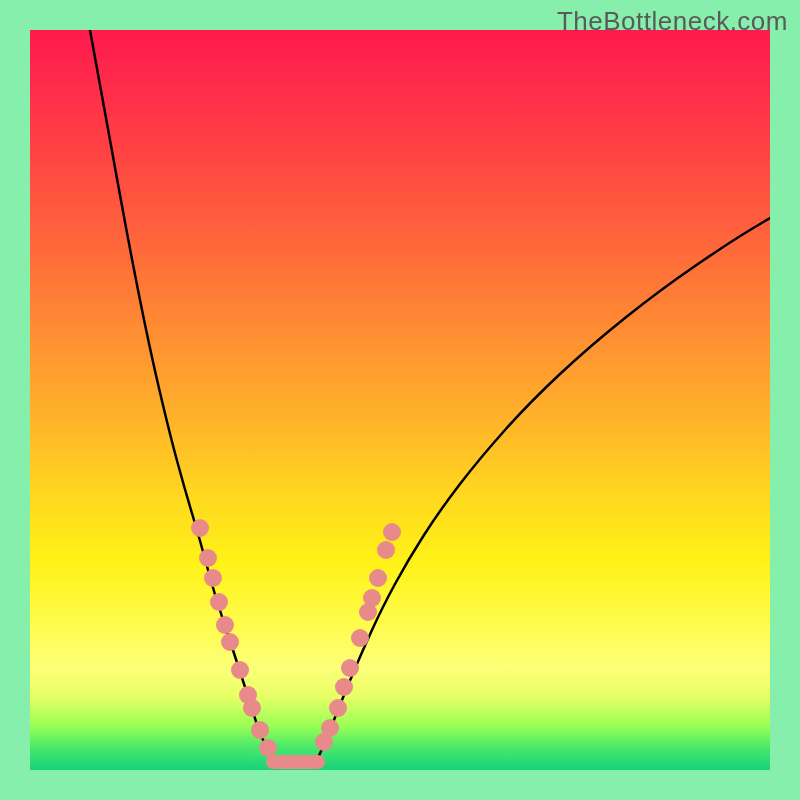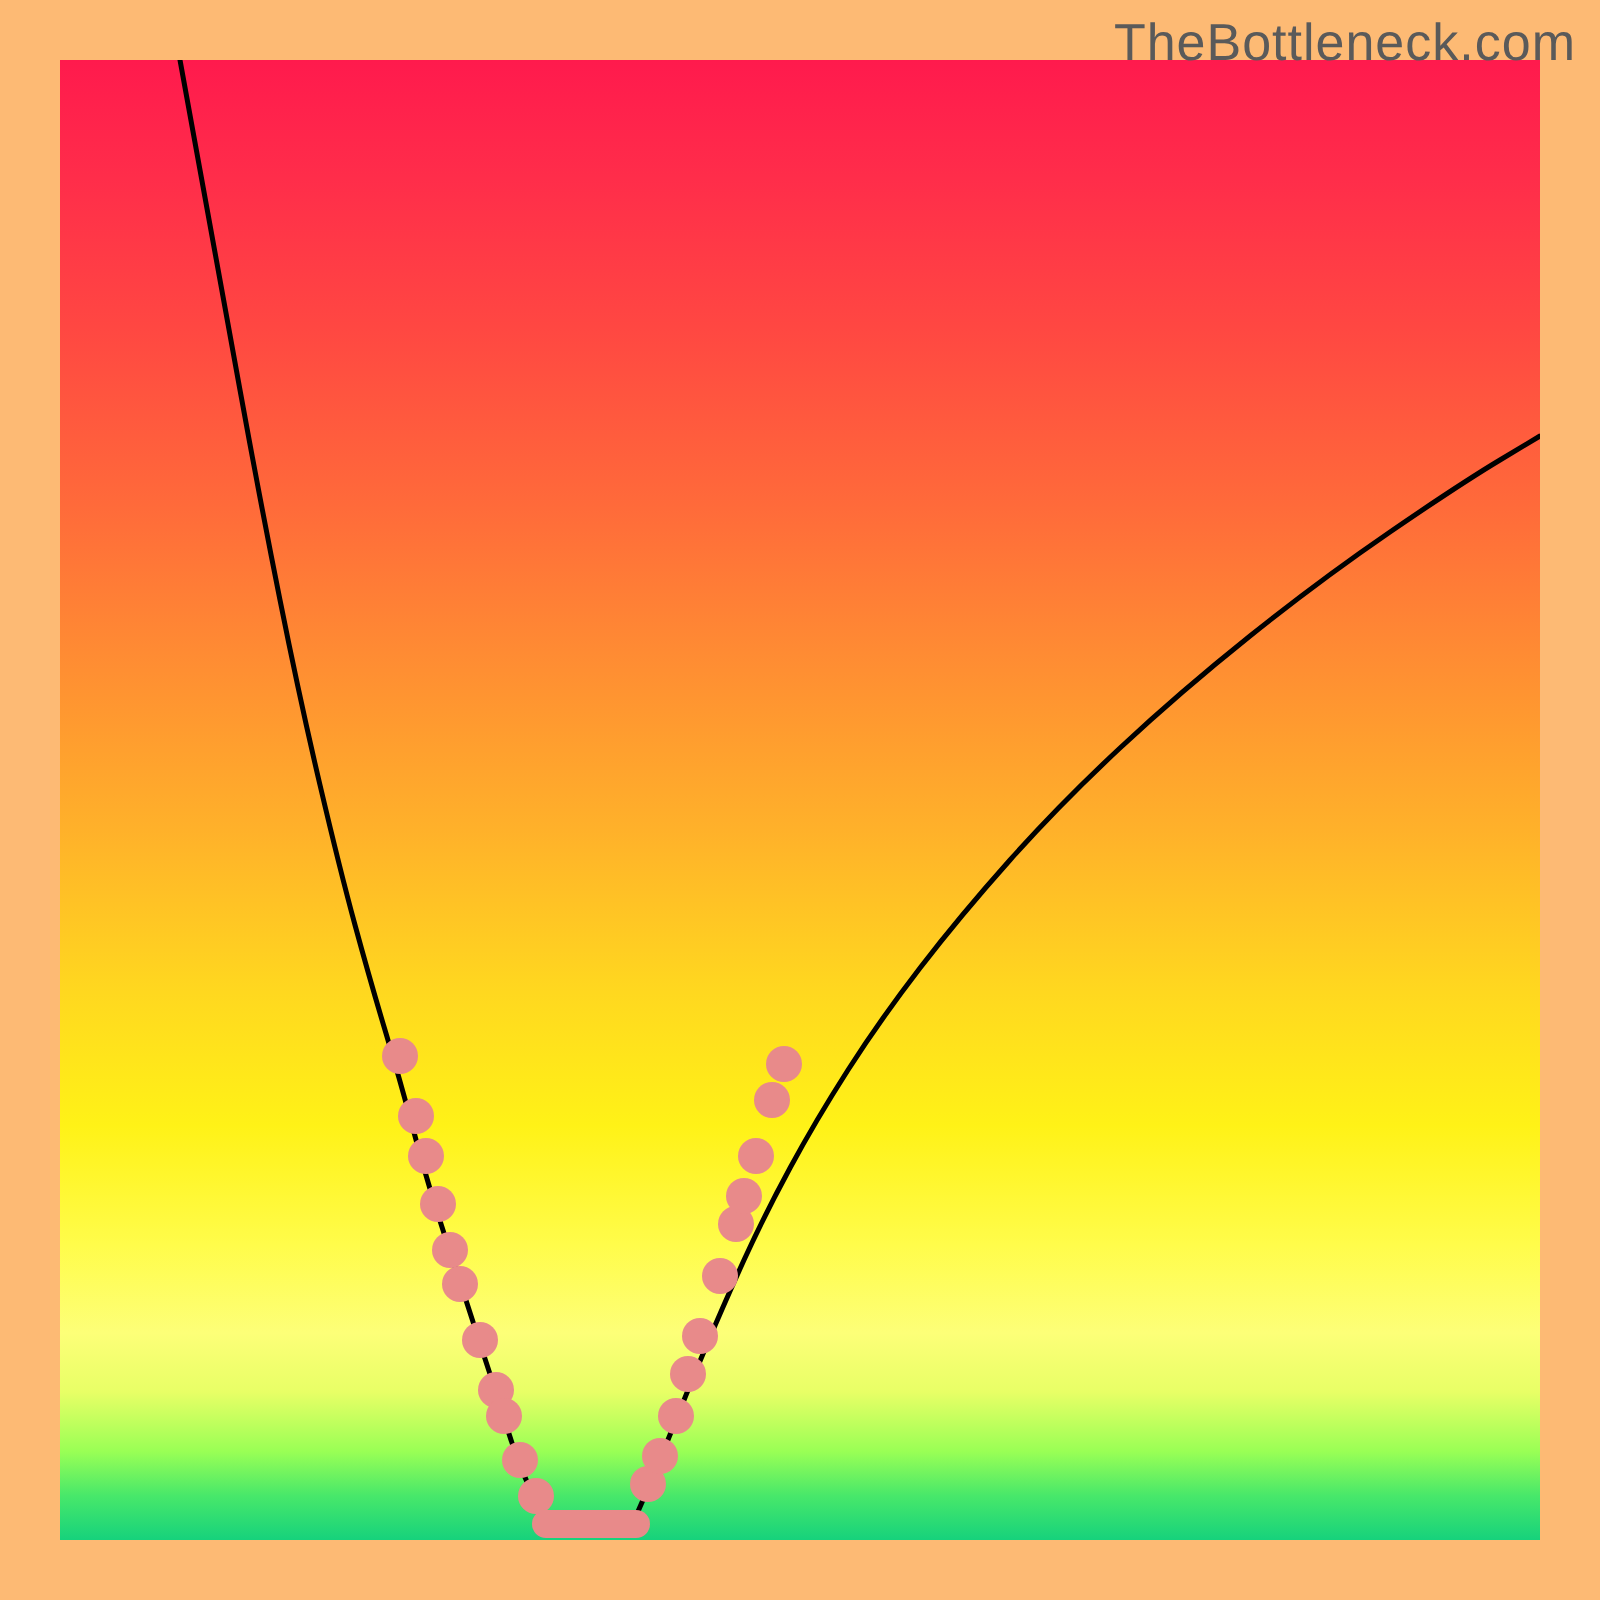--- a/index.html
+++ b/index.html
@@ -6,21 +6,21 @@
     margin: 0;
     padding: 0;
     width: 800px;
     height: 800px;
     overflow: hidden;
     font-family: Arial, Helvetica, sans-serif;
   }
   .frame {
     width: 800px;
     height: 800px;
-    background: #fdba74;
+    background: #86efac;
     position: relative;
   }
   .plot-area {
     position: absolute;
     left: 30px;
     top: 30px;
     width: 740px;
     height: 740px;
     overflow: hidden;
   }

